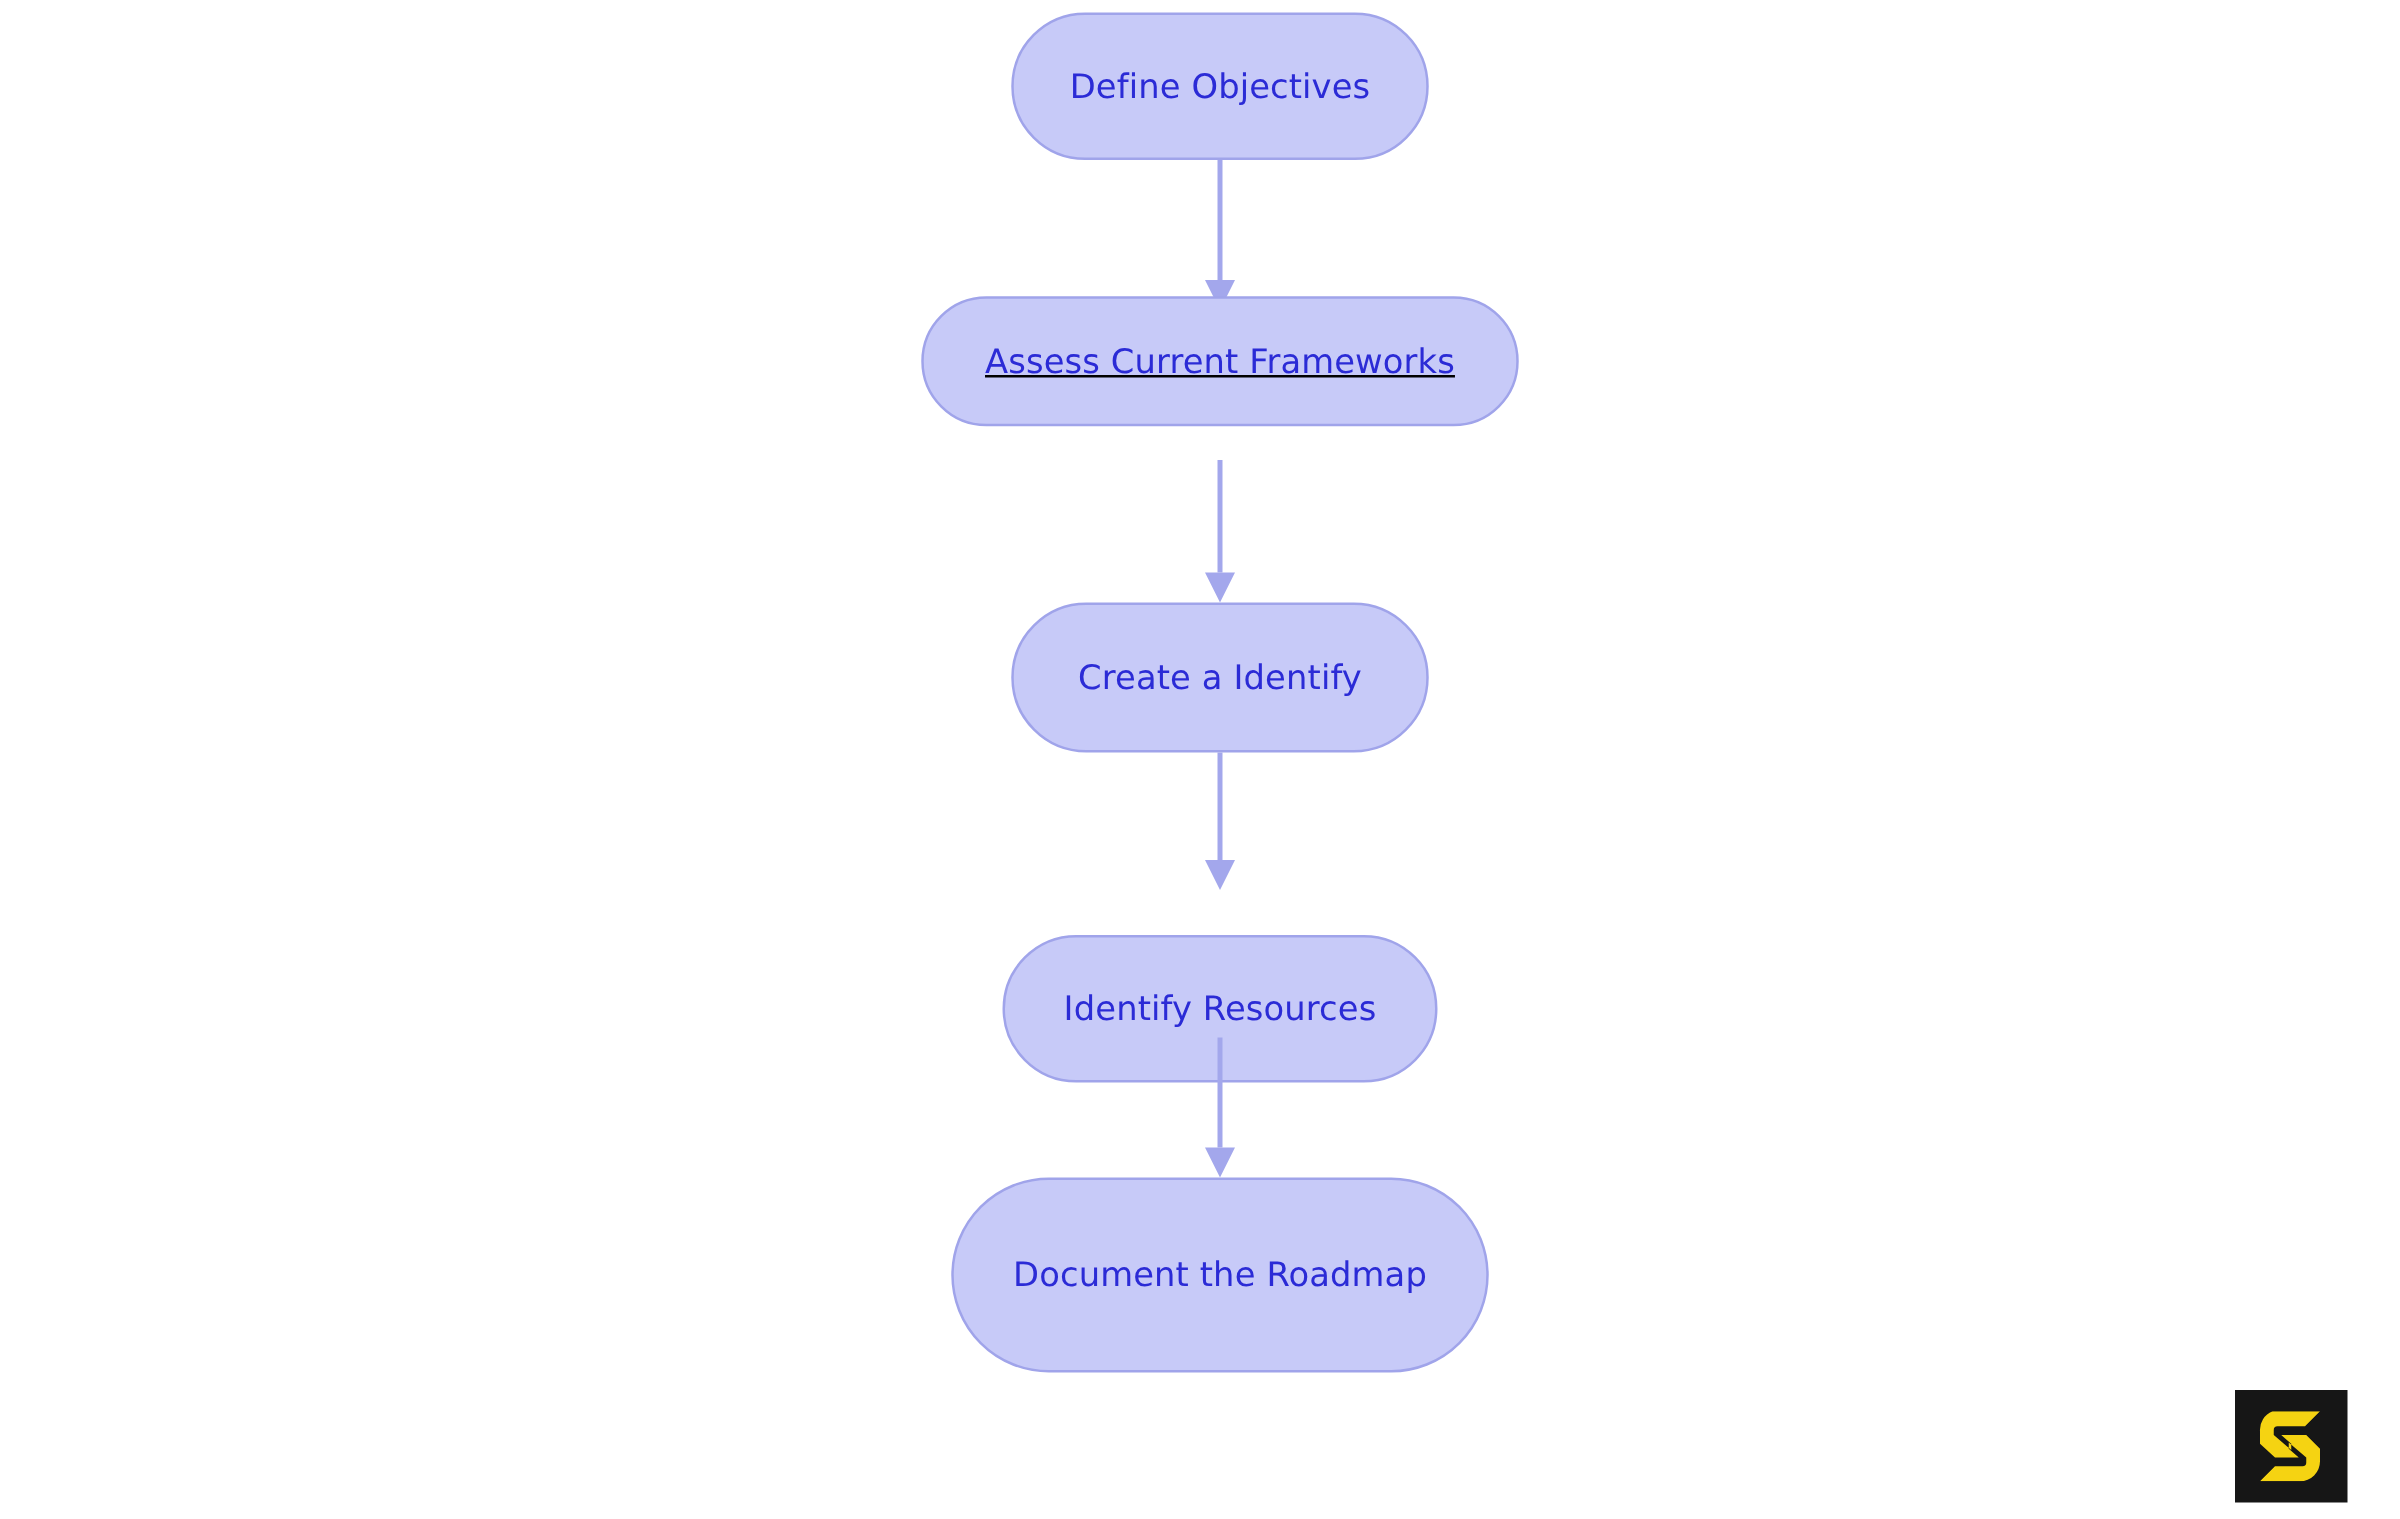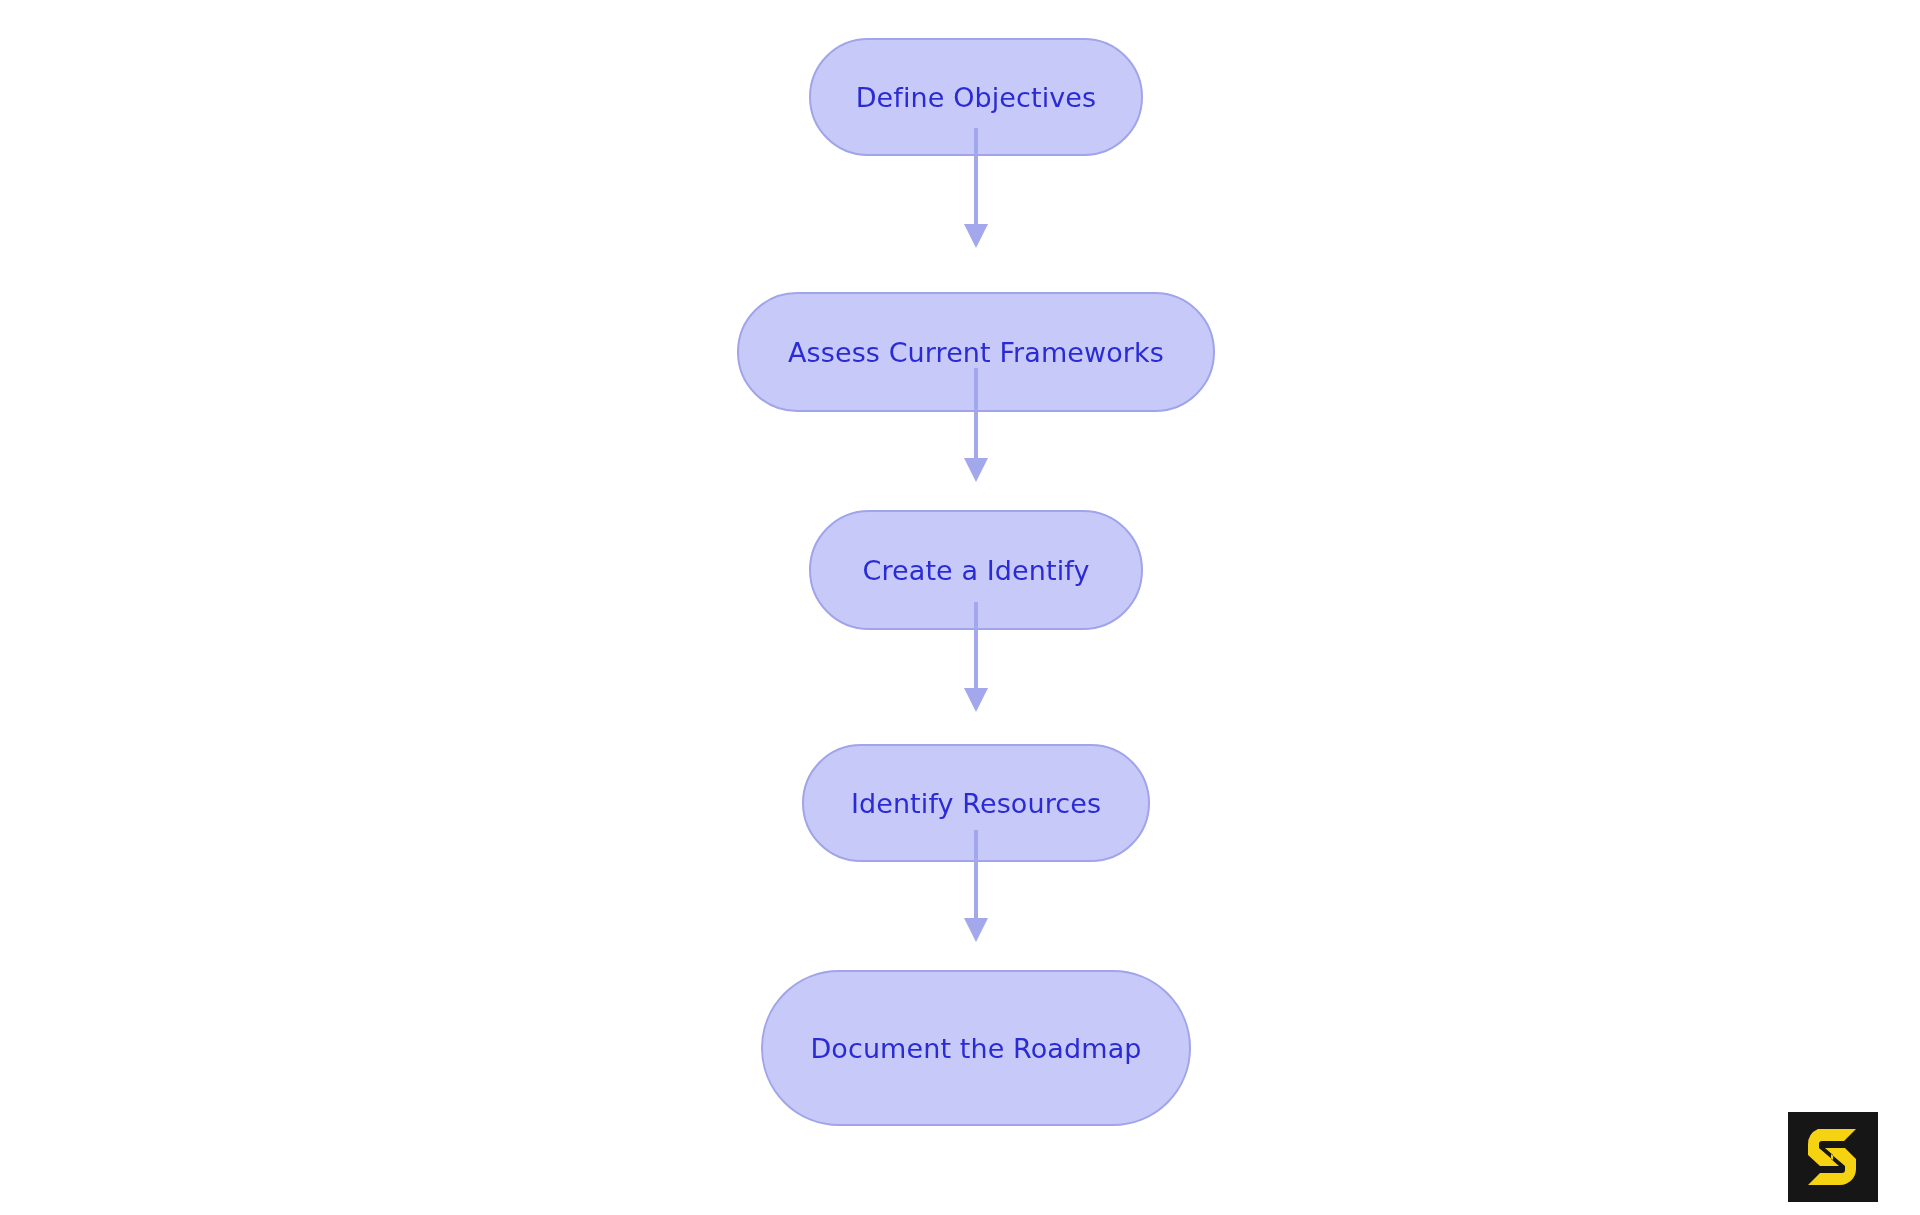--- a/index.html
+++ b/index.html
@@ -26,39 +26,38 @@
     position: absolute;
     box-sizing: border-box;
     display: flex;
     align-items: center;
     justify-content: center;
     background: #c7caf8;
     border: 2px solid #a0a4ea;
     border-radius: 9999px;
     transform: translateX(-50%);
     left: 976px;
-    margin-top: 28px;
   }
 
   .node-label {
     color: #2b2bd6;
     font-family: "DejaVu Sans", sans-serif;
     font-size: 27px;
     font-weight: 400;
     letter-spacing: 0.1px;
     line-height: 1;
     white-space: nowrap;
     user-select: none;
   }
 
   
   .node-0 { top: 10px;   width: 334px; height: 118px; }
-  .node-1 { top: 264px;  width: 478px; height: 120px; }
+  .node-1 { top: 237px;  width: 478px; height: 104px; text-decoration: underline; }
   .node-2 { top: 482px;  width: 334px; height: 120px; }
-  .node-3 { top: 716px;  width: 348px; height: 118px; }
+  .node-3 { top: 748px;  width: 348px; height: 118px; }
   .node-4 { top: 942px;  width: 430px; height: 156px; }
 
   .edge {
     position: absolute;
     left: 976px;
     transform: translateX(-50%);
     width: 26px;
   }
   .edge-stem {
     position: absolute;

